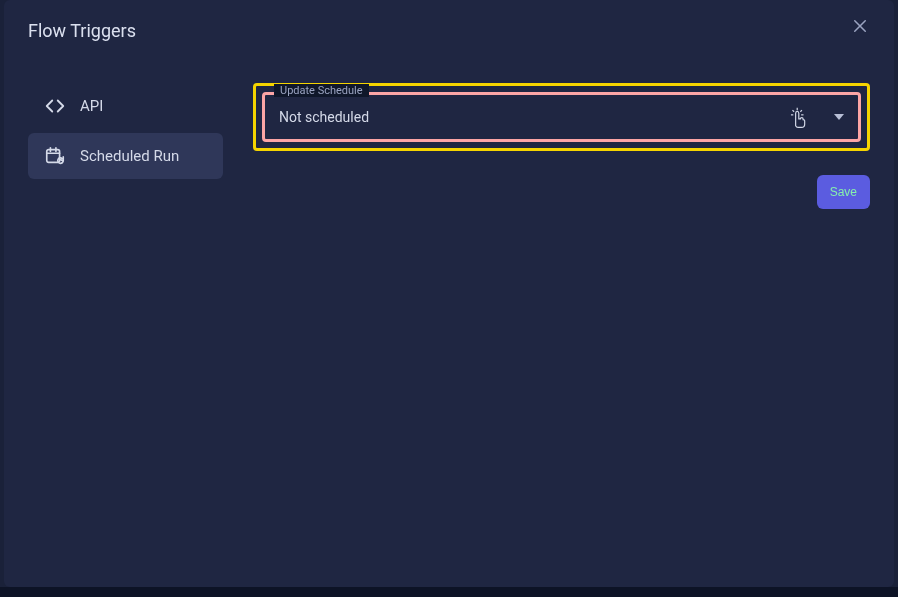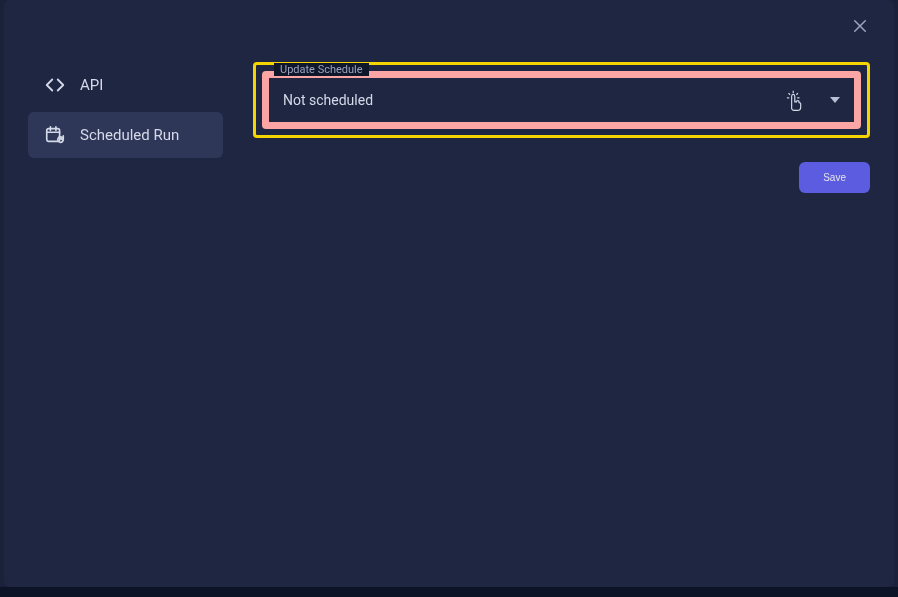--- a/index.html
+++ b/index.html
@@ -105,21 +105,21 @@
       position: absolute;
       top: -8px;
       left: 12px;
       background: #0f172a;
       padding: 0 6px;
       font-size: 11px;
       color: #9aa3c0;
       z-index: 2;
     }
     .select-box {
-      border: 7px solid #fca5a5;
+      border: 3px solid #fca5a5;
       border-radius: 4px;
       padding: 14px 14px;
       display: flex;
       align-items: center;
       justify-content: space-between;
       cursor: pointer;
       color: #d4d9e8;
       font-size: 14px;
       position: relative;
     }
@@ -151,42 +151,43 @@
       stroke: #d4d9e8;
       fill: none;
       stroke-width: 1.5;
     }
     .actions {
       display: flex;
       justify-content: flex-end;
     }
     .save-btn {
       background: #5b5ce0;
-      color: #e5e5e5;
+      color: #86efac;
       border: none;
       border-radius: 6px;
-      padding: 10px 24px;
-      font-size: 10px;
+      padding: 10px 13px;
+      font-size: 12px;
       cursor: pointer;
     }
     .bottom-fade {
       position: absolute;
       bottom: 0;
       left: 0;
       right: 0;
       height: 10px;
       background: #0d1326;
     }
   </style>
 </head>
 <body>
 
 <div class="modal">
 
   <div class="header">
+    <div class="title">Flow Triggers</div>
     <div class="close-btn">
       <span>
         <svg viewBox="0 0 24 24" fill="none" stroke="currentColor" stroke-width="2" stroke-linecap="round">
           <line x1="5" y1="5" x2="19" y2="19"></line>
           <line x1="19" y1="5" x2="5" y2="19"></line>
         </svg>
       </span>
     </div>
   </div>
 

